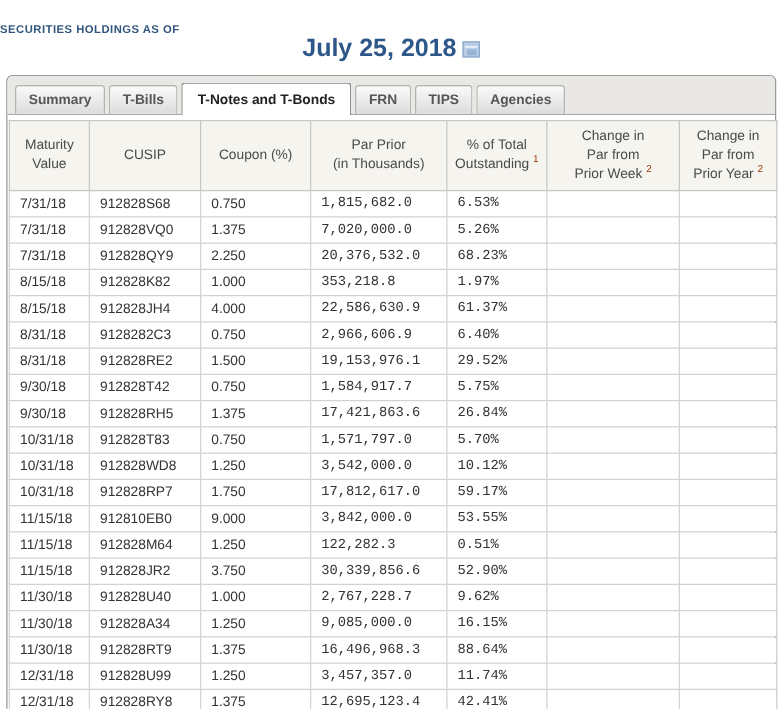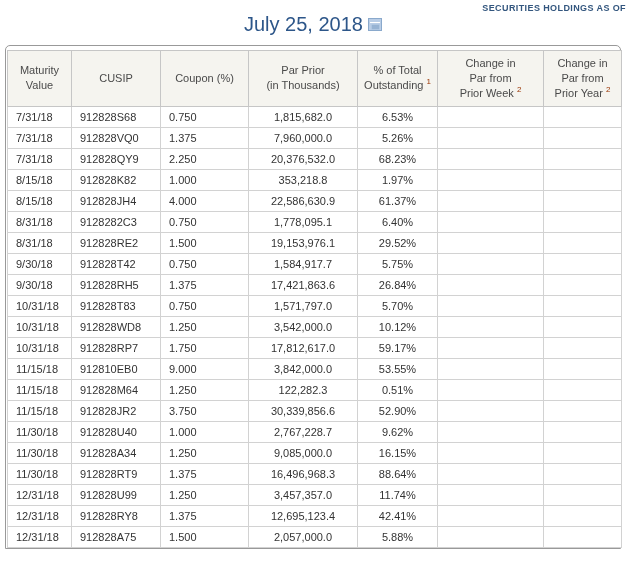--- a/index.html
+++ b/index.html
@@ -3,27 +3,27 @@
 <meta charset="utf-8">
 <style>
   * { box-sizing: border-box; }
   html, body {
     margin: 0; padding: 0;
     width: 626px; height: 567px;
     overflow: hidden;
     background: #ffffff;
     font-family: "Liberation Sans", sans-serif;
   }
-  .title-block { text-align: right; padding-top: 3px; }
+  .title-block { text-align: left; padding-top: 18px; }
   .eyebrow {
     font-size: 9px; font-weight: bold; color: #33567e;
     letter-spacing: 0.4px;
   }
   .date-line {
-    font-size: 20px; font-weight: normal; color: #2d5689;
+    font-size: 20px; font-weight: bold; color: #2d5689;
     line-height: 1.15;
     display: flex; align-items: center; justify-content: center; gap: 5px;
   }
   .cal-icon {
     display: inline-block; width: 14px; height: 13px;
     background: #b9cde6; border: 1px solid #8aa9cc;
     position: relative; cursor: pointer;
   }
   .cal-icon::before {
     content: ""; position: absolute; left: 1px; right: 1px; top: 3px;
@@ -86,38 +86,46 @@
     line-height: 1.35;
   }
   table.holdings td {
     border: 1px solid #d2d2d2;
     padding: 3px 8px;
     height: 21px;
     white-space: nowrap; overflow: hidden;
     background: #ffffff;
   }
   td.align-left  { text-align: left; }
-  td.align-right { text-align: center; }
+  td.align-right { text-align: left; font-family: Liberation Mono, monospace; }
   td.align-center{ text-align: center; }
   th sup, .fnote {
     color: #993300; font-size: 8px; vertical-align: super; line-height: 0;
   }
 </style>
 </head>
 <body>
 
 <div class="title-block">
   <div class="eyebrow">SECURITIES HOLDINGS AS OF</div>
   <div class="date-line">
     <span>July 25, 2018</span>
     <span class="cal-icon"></span>
   </div>
 </div>
 
 <div class="panel">
+  <ul class="tabstrip" id="tabstrip">
+      <li class="tab">Summary</li>
+      <li class="tab">T-Bills</li>
+      <li class="tab active">T-Notes and T-Bonds</li>
+      <li class="tab">FRN</li>
+      <li class="tab">TIPS</li>
+      <li class="tab">Agencies</li>
+    </ul>
   <div class="content">
     <table class="holdings">
       <colgroup id="cols">
           <col style="width: 64px;">
           <col style="width: 89px;">
           <col style="width: 88px;">
           <col style="width: 109px;">
           <col style="width: 80px;">
           <col style="width: 106px;">
           <col style="width: 78px;">
@@ -161,21 +169,21 @@
             <td class="align-left">0.750</td>
             <td class="align-right">1,815,682.0</td>
             <td class="align-right">6.53%</td>
             <td class="align-center"></td>
             <td class="align-center"></td>
           </tr>
           <tr>
             <td class="align-left">7/31/18</td>
             <td class="align-left">912828VQ0</td>
             <td class="align-left">1.375</td>
-            <td class="align-right">7,960,000.0</td>
+            <td class="align-right">7,020,000.0</td>
             <td class="align-right">5.26%</td>
             <td class="align-center"></td>
             <td class="align-center"></td>
           </tr>
           <tr>
             <td class="align-left">7/31/18</td>
             <td class="align-left">912828QY9</td>
             <td class="align-left">2.250</td>
             <td class="align-right">20,376,532.0</td>
             <td class="align-right">68.23%</td>
@@ -197,21 +205,21 @@
             <td class="align-left">4.000</td>
             <td class="align-right">22,586,630.9</td>
             <td class="align-right">61.37%</td>
             <td class="align-center"></td>
             <td class="align-center"></td>
           </tr>
           <tr>
             <td class="align-left">8/31/18</td>
             <td class="align-left">9128282C3</td>
             <td class="align-left">0.750</td>
-            <td class="align-right">1,778,095.1</td>
+            <td class="align-right">2,966,606.9</td>
             <td class="align-right">6.40%</td>
             <td class="align-center"></td>
             <td class="align-center"></td>
           </tr>
           <tr>
             <td class="align-left">8/31/18</td>
             <td class="align-left">912828RE2</td>
             <td class="align-left">1.500</td>
             <td class="align-right">19,153,976.1</td>
             <td class="align-right">29.52%</td>

